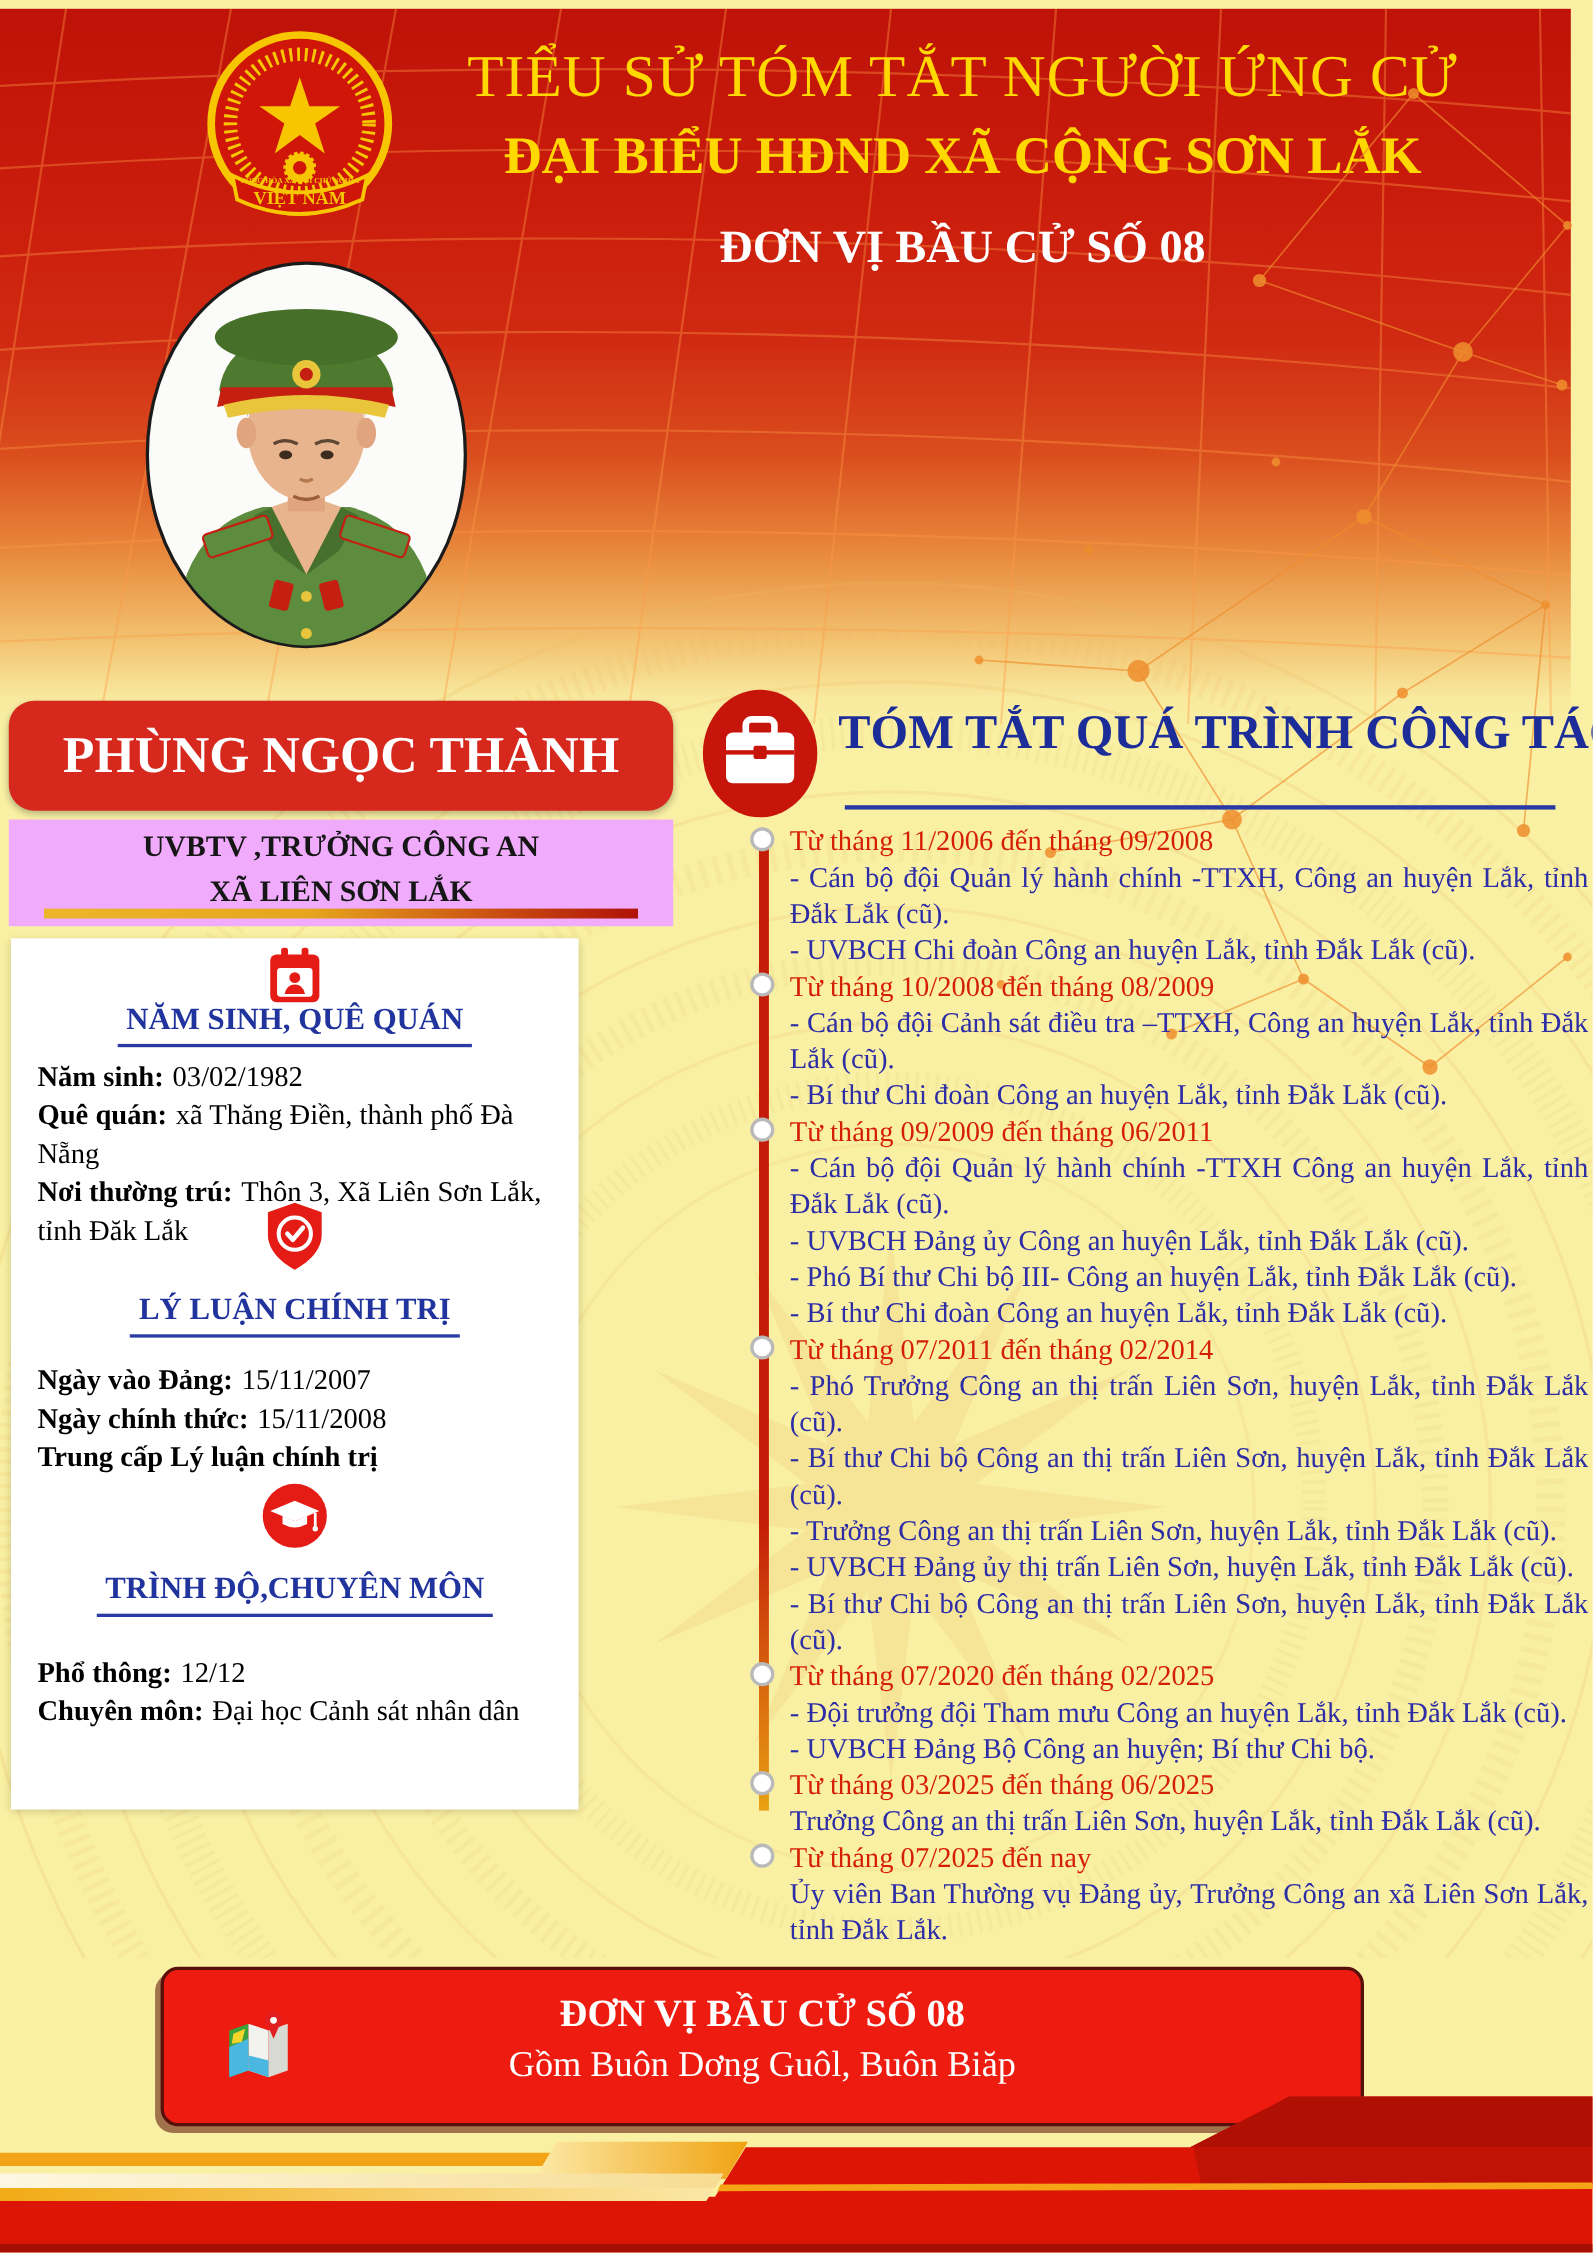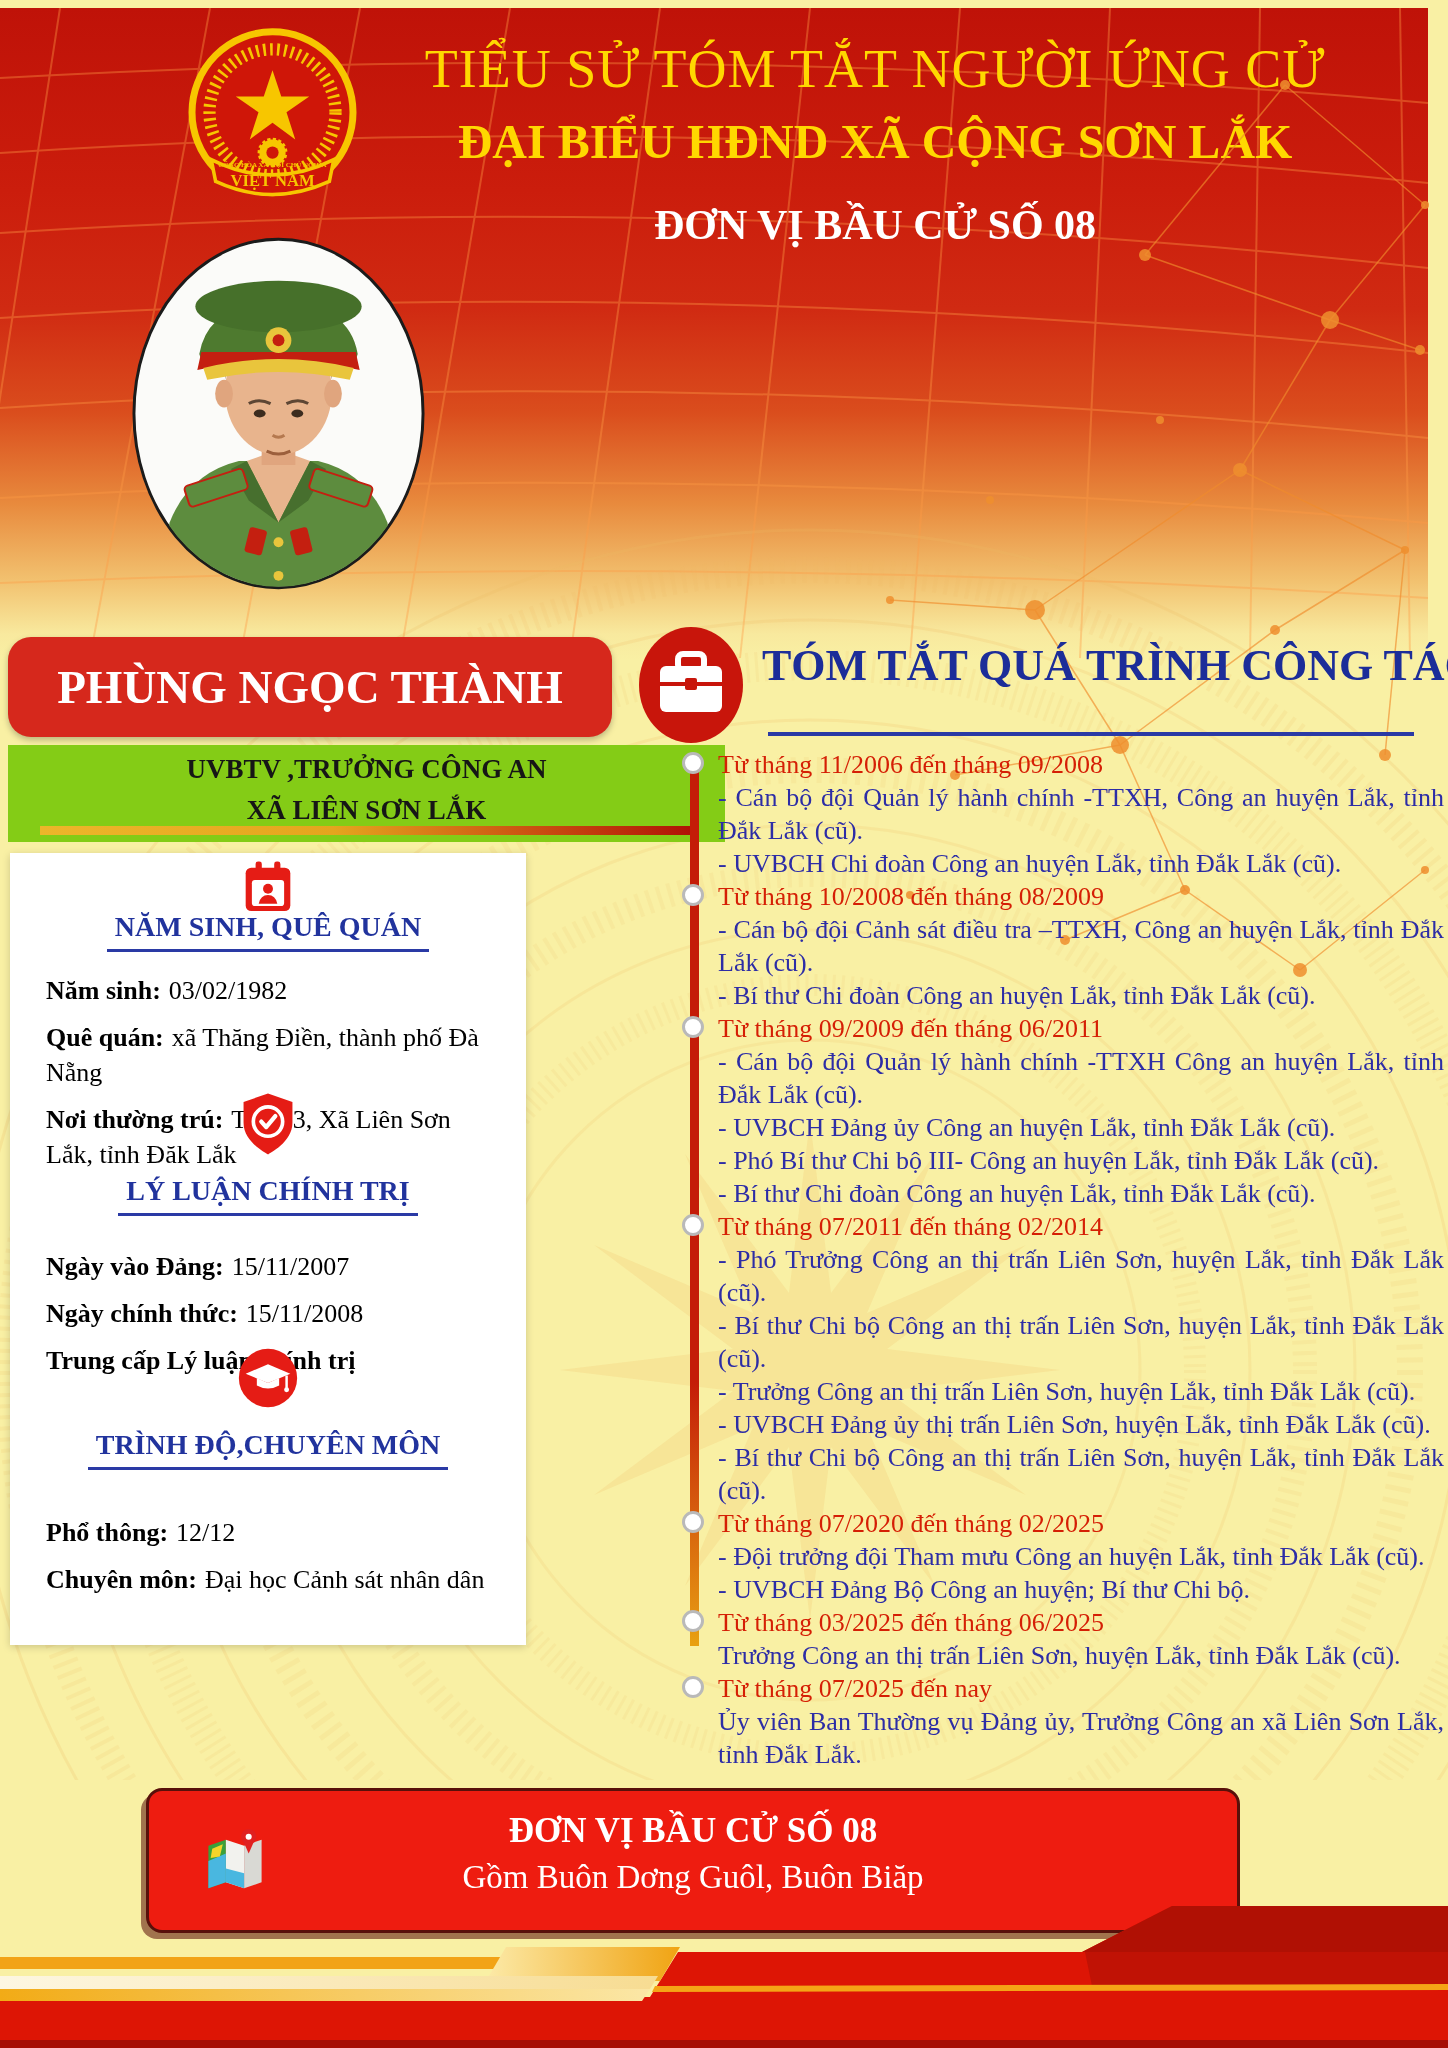--- a/index.html
+++ b/index.html
@@ -24,38 +24,38 @@
   
   .watermark{position:absolute;left:-60px;top:520px;pointer-events:none;}
   .network{position:absolute;left:820px;top:0;pointer-events:none;}
   
   .name-banner{
     position:absolute;left:8px;top:637px;width:604px;height:100px;
     background:#d6281c;color:#fff;font-size:47px;font-weight:700;
     text-align:center;line-height:100px;box-shadow:0 3px 6px rgba(0,0,0,.25);border-radius:23px;
   }
   .role-box{
-    position:absolute;left:8px;top:745px;width:717px;height:97px;
-    background:#84cc16;text-align:center;
+    position:absolute;left:8px;top:745px;width:604px;height:97px;
+    background:#f0abfc;text-align:center;
   }
   .role-box p{margin:8px 0 0;font-size:27px;font-weight:700;color:#161616;line-height:33px;}
   .role-underline{
     position:absolute;left:32px;right:32px;bottom:7px;height:9px;
     background:linear-gradient(90deg,#edb62a 0%,#e5a51e 45%,#c84a10 78%,#b01206 100%);
   }
   .info-card{
     position:absolute;left:10px;top:853px;width:516px;height:792px;
     background:#ffffff;box-shadow:0 2px 8px rgba(0,0,0,.18);
   }
   .sect-icon{position:absolute;left:0;width:100%;text-align:center;}
   .sect-head{position:absolute;left:0;width:100%;text-align:center;
     font-size:28px;font-weight:700;color:#21339d;margin:0;}
   .sect-head span{display:inline-block;border-bottom:3px solid #2a3aa5;padding:0 8px 6px;}
   .info-rows{position:absolute;left:24px;right:20px;font-size:26px;line-height:35px;color:#000;}
-  .info-row{margin:12px;}
+  .info-row{margin:0;}
   .info-row b{font-weight:700;}
   .info-row span{margin-left:8px;}
   .i1{top:6px;} .h1{top:58px;} .r1{top:108px;}
   .i2{top:238px;} .h2{top:322px;} .r2{top:384px;}
   .i3{top:494px;} .h3{top:576px;} .r3{top:650px;}
   
   .career-icon{position:absolute;left:638px;top:626px;}
   .career-head{
     position:absolute;left:762px;top:640px;width:660px;margin:0;
     font-size:44px;font-weight:700;color:#1c2d99;white-space:nowrap;

